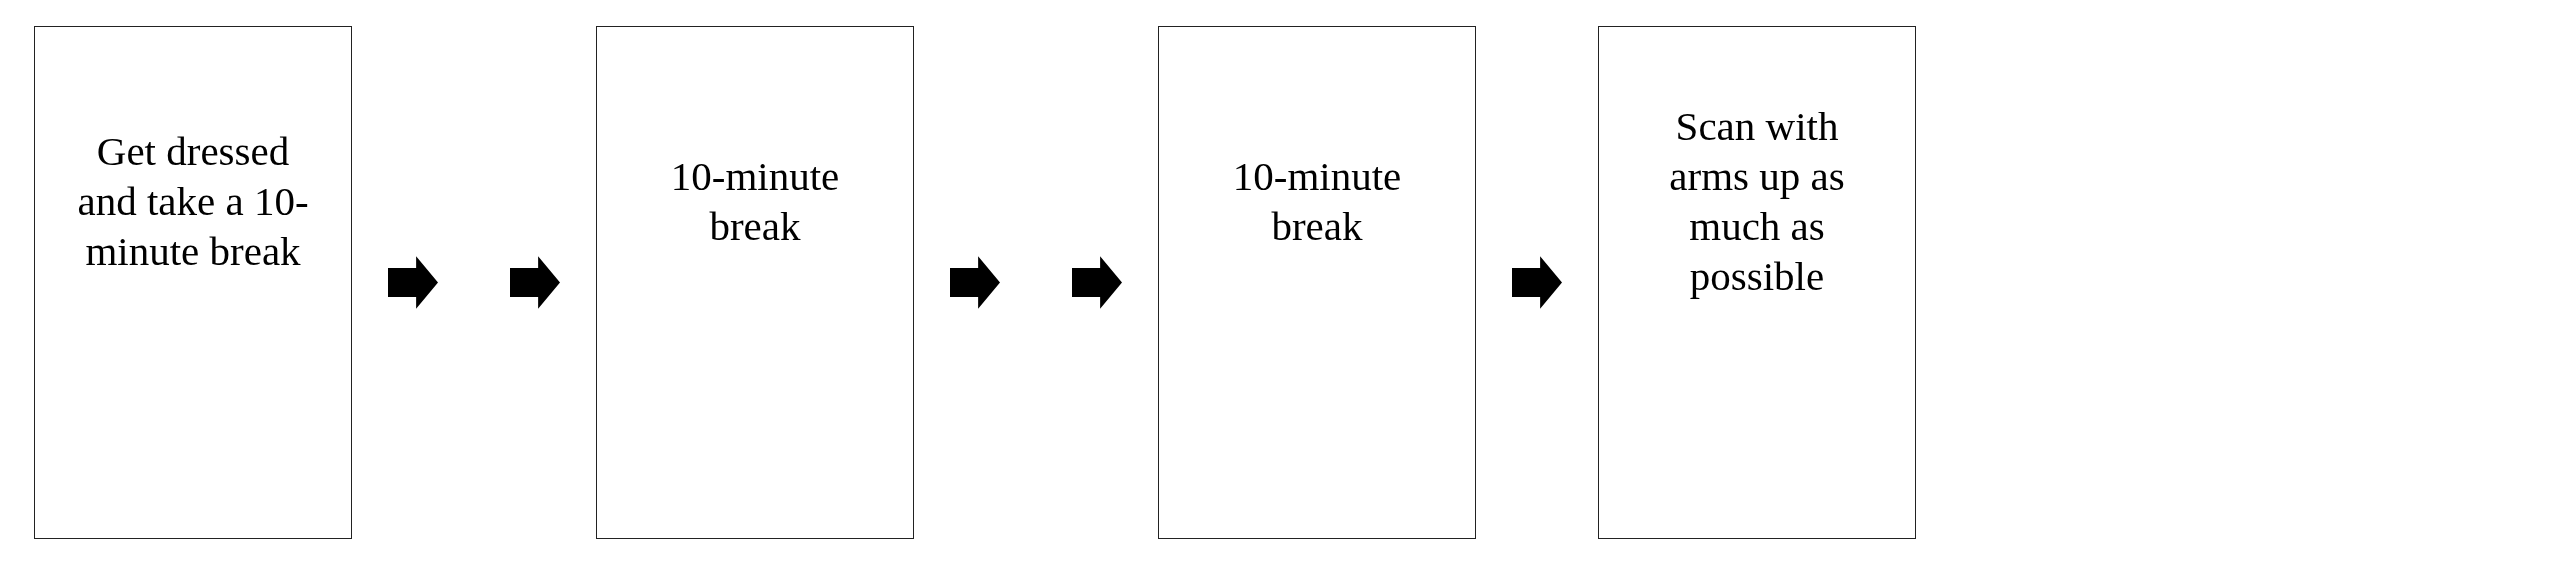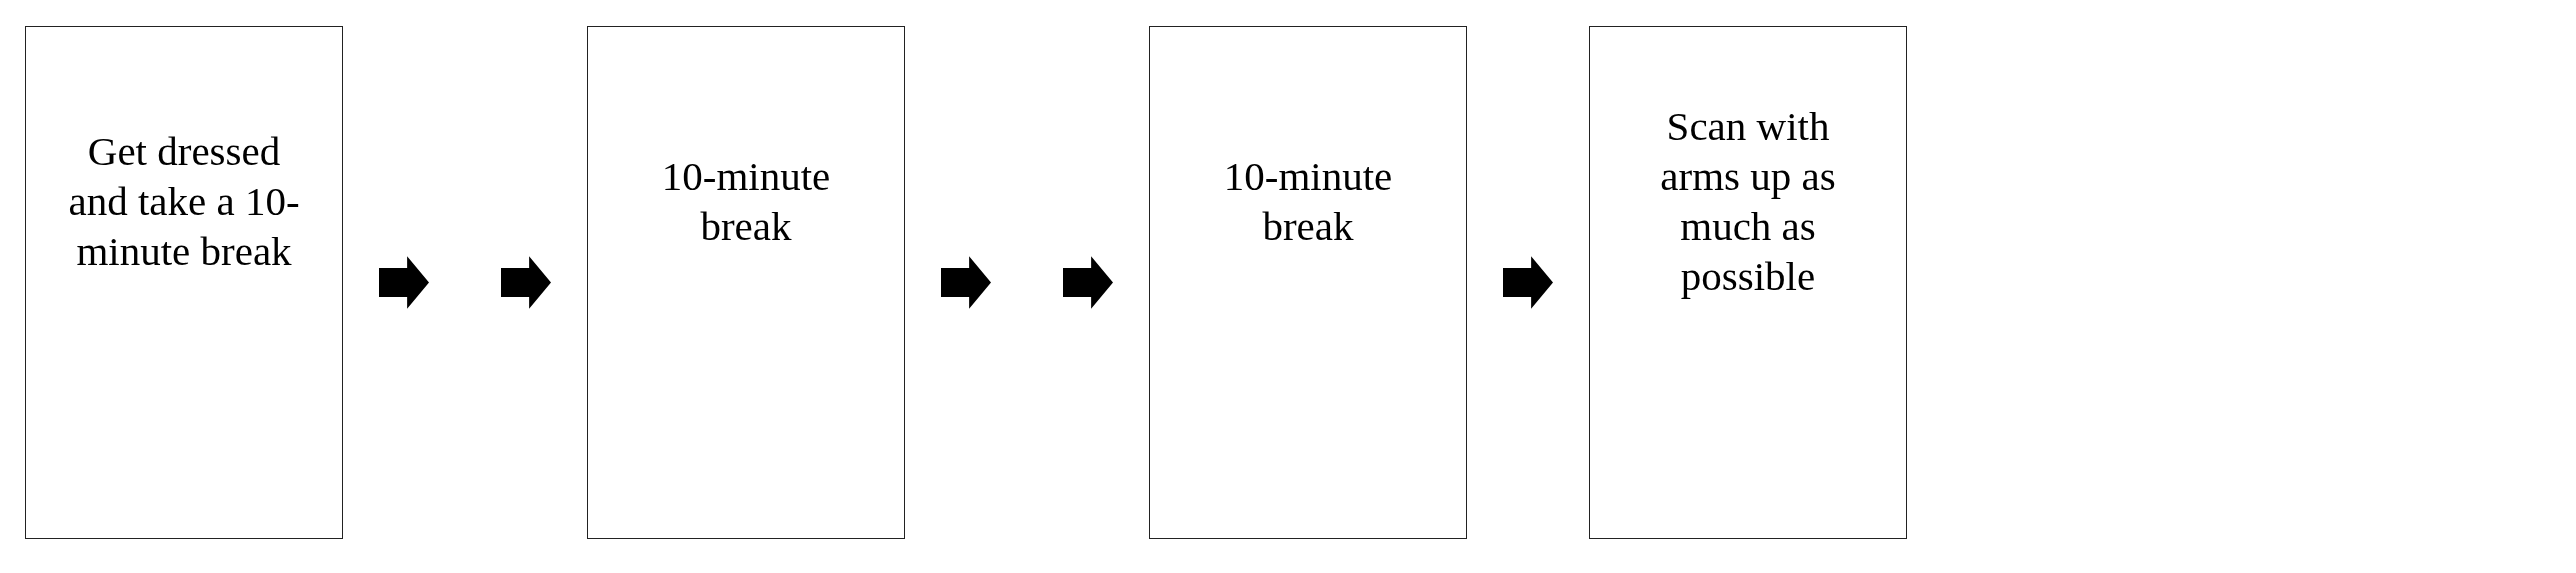--- a/index.html
+++ b/index.html
@@ -10,21 +10,21 @@
   body {
     width: 2576px;
     height: 573px;
     overflow: hidden;
     font-family: "Liberation Serif", serif;
   }
   .flow {
     box-sizing: border-box;
     width: 2576px;
     height: 573px;
-    padding-left: 25px;
+    padding-left: 34px;
     display: flex;
     align-items: flex-start;
   }
   .box {
     box-sizing: border-box;
     flex: 0 0 318px;
     width: 318px;
     height: 513px;
     margin-top: 26px;
     border: 1.6px solid #222222;

